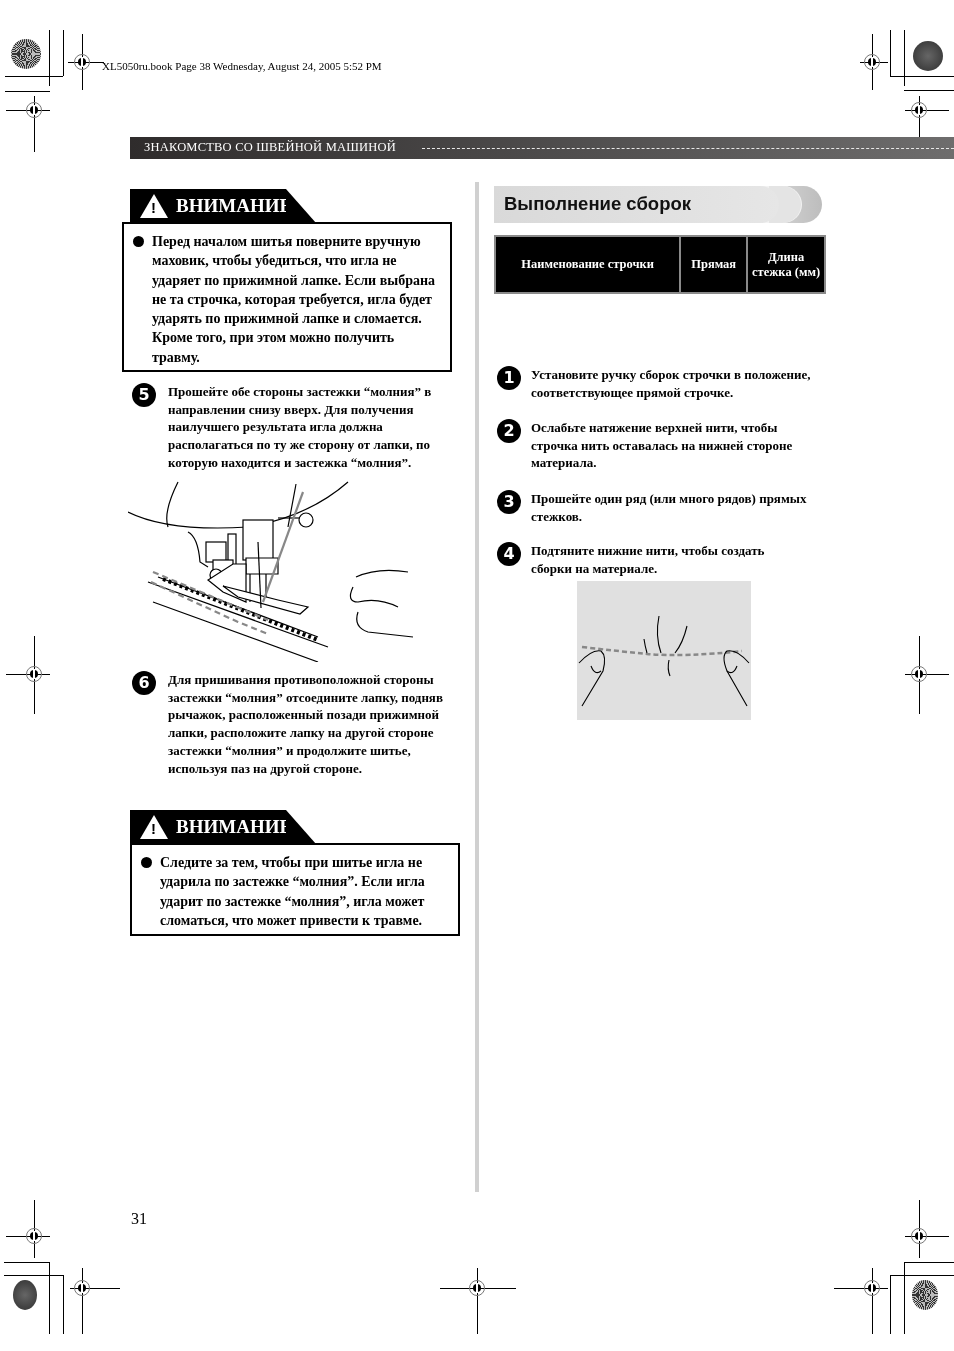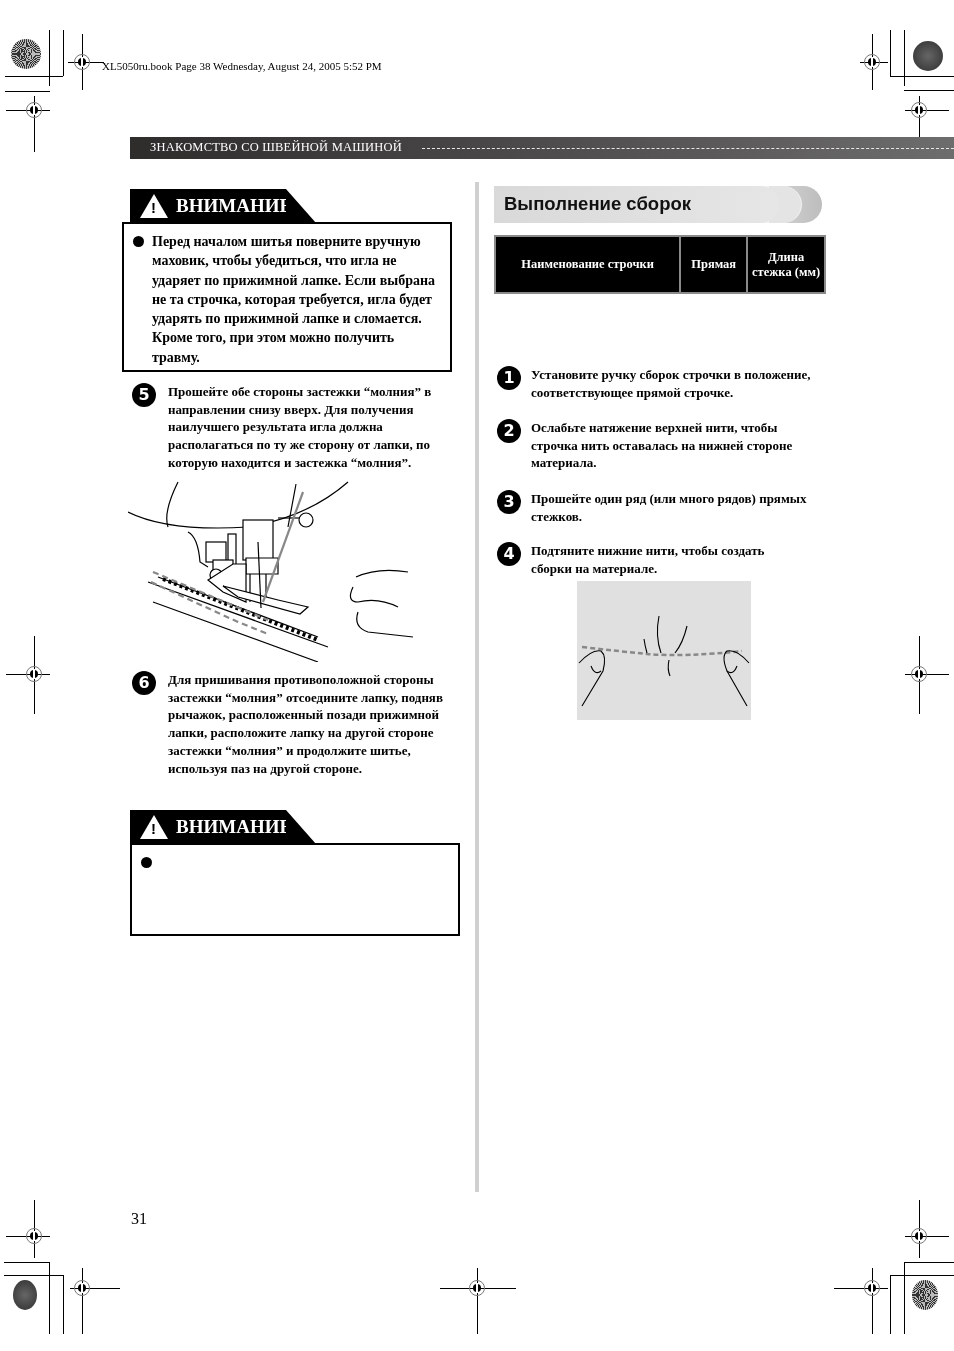--- a/index.html
+++ b/index.html
@@ -15,21 +15,21 @@
   .reg::after { content:""; position:absolute; left:6px; top:2px; width:2px; height:10px; background:#fff; }
   .disc { position:absolute; width:30px; height:30px; border-radius:50%;
           background: repeating-conic-gradient(#333 0deg 4deg, #bbb 4deg 8deg); }
   .disc.dark { background: radial-gradient(circle, #666 0%, #444 60%, #333 100%); }
 
   .print-header { position:absolute; left:102px; top:60px; font-size:11px; font-family:"Liberation Serif", serif; }
 
   
   .band { position:absolute; left:130px; top:137px; width:824px; height:22px;
           background:linear-gradient(90deg,#2f2c2c 0%,#4a4848 45%,#6e6d6d 100%); }
-  .band-title { position:absolute; left:20px; top:3px; color:#fff; font-size:12.5px; letter-spacing:0.2px; }
+  .band-title { position:absolute; left:14px; top:3px; color:#fff; font-size:12.5px; letter-spacing:0.2px; }
   .band-dash { position:absolute; left:292px; right:0; top:11px; height:0;
                border-top:1px dashed #e8e8e8; }
 
   .divider { position:absolute; left:475px; top:182px; width:4px; height:1010px; background:#d0d0d0; }
 
   
   .warn-tab { position:absolute; height:34px; background:#000; color:#fff;
               font-weight:bold; font-size:19px; display:flex; align-items:center; }
   .warn-tab .tri { width:0; height:0; border-left:14px solid transparent; border-right:14px solid transparent;
                    border-bottom:24px solid #fff; position:relative; margin-left:10px; margin-right:8px; }
@@ -190,21 +190,21 @@
   <div class="txt" style="width:286px;">Для пришивания противоположной стороны застежки “молния” отсоедините лапку, подняв рычажок, расположенный позади прижимной лапки, расположите лапку на другой стороне застежки “молния” и продолжите шитье, используя паз на другой стороне.</div>
 </div>
 
 <div class="warn-tab" style="left:130px;top:810px;width:156px;">
   <div class="tri">
       <span>!</span>
     </div>
   <span>ВНИМАНИЕ</span>
 </div>
 <div class="warn-box" style="left:130px;top:843px;width:330px;height:93px;padding-top:8px;padding-right:8px;">
-  <p><span class="bullet"></span></p>
+  <p><span class="bullet"></span><span>Следите за тем, чтобы при шитье игла не ударила по застежке “молния”. Если игла ударит по застежке “молния”, игла может сломаться, что может привести к травме.</span></p>
 </div>
 
 <div class="heading-pill">
   <div class="c2"></div>
     <div class="c1"></div>
     <div class="c3"></div>
     <div class="body"></div>
   <div class="label">Выполнение сборок</div>
 </div>
 

